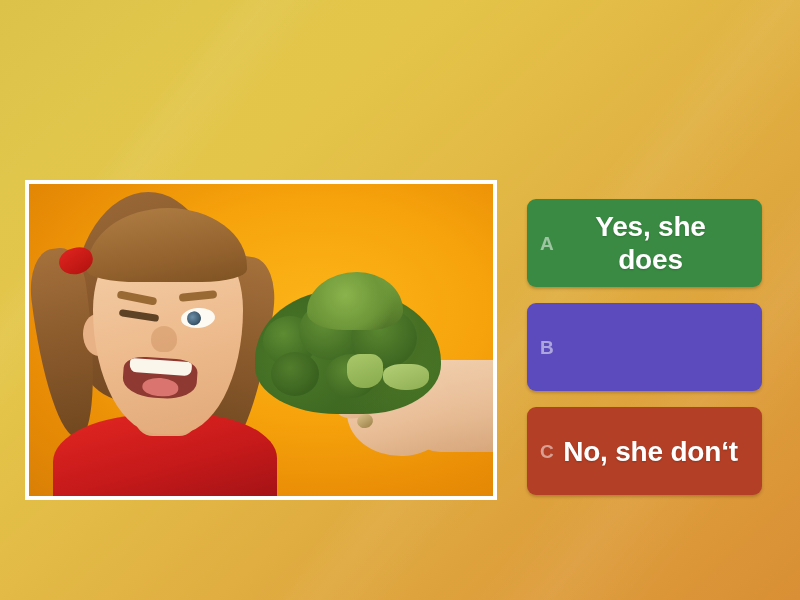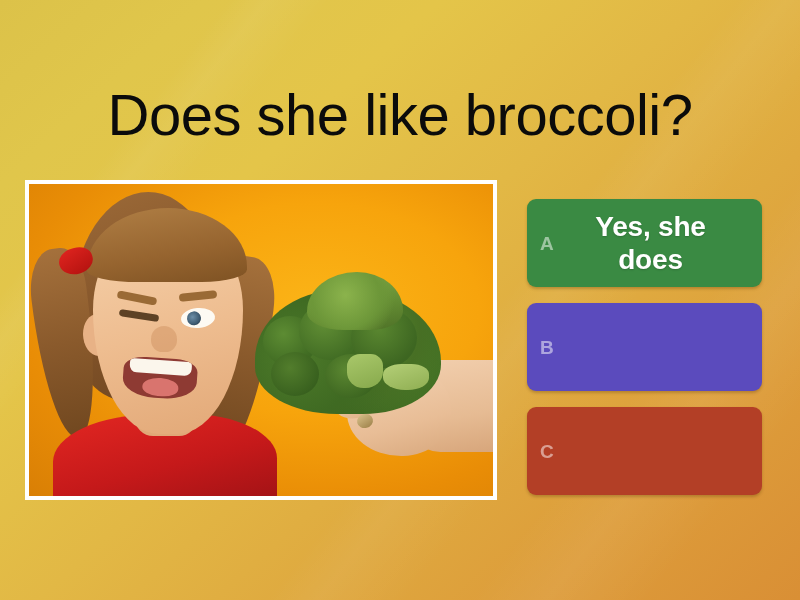--- a/index.html
+++ b/index.html
@@ -277,21 +277,20 @@
     text-shadow: 0 1px 2px rgba(0,0,0,0.18);
   }
 </style>
 </head>
 <body>
 
 <div class="bg-streaks"></div>
 
 <div class="quiz-root">
 
-  <div class="question-title">Does she like broccoli?</div>
 
   <div class="media-frame">
     <div class="photo">
 
       <div class="girl">
         <div class="girl-hair-back"></div>
         <div class="pigtail-l"></div>
         <div class="pigtail-r"></div>
         <div class="shirt"></div>
         <div class="neck"></div>
@@ -335,17 +334,18 @@
       <span class="option-letter">A</span>
       <span class="option-text">Yes, she does</span>
     </div>
 
     <div class="option" id="opt-b" style="background: rgb(91, 75, 189);">
       <span class="option-letter">B</span>
     </div>
 
     <div class="option" id="opt-c" style="background: rgb(179, 63, 38);">
       <span class="option-letter">C</span>
+      <span class="option-text">No, she don‘t</span>
     </div>
 
   </div>
 
 </div>
 
 </body></html>

